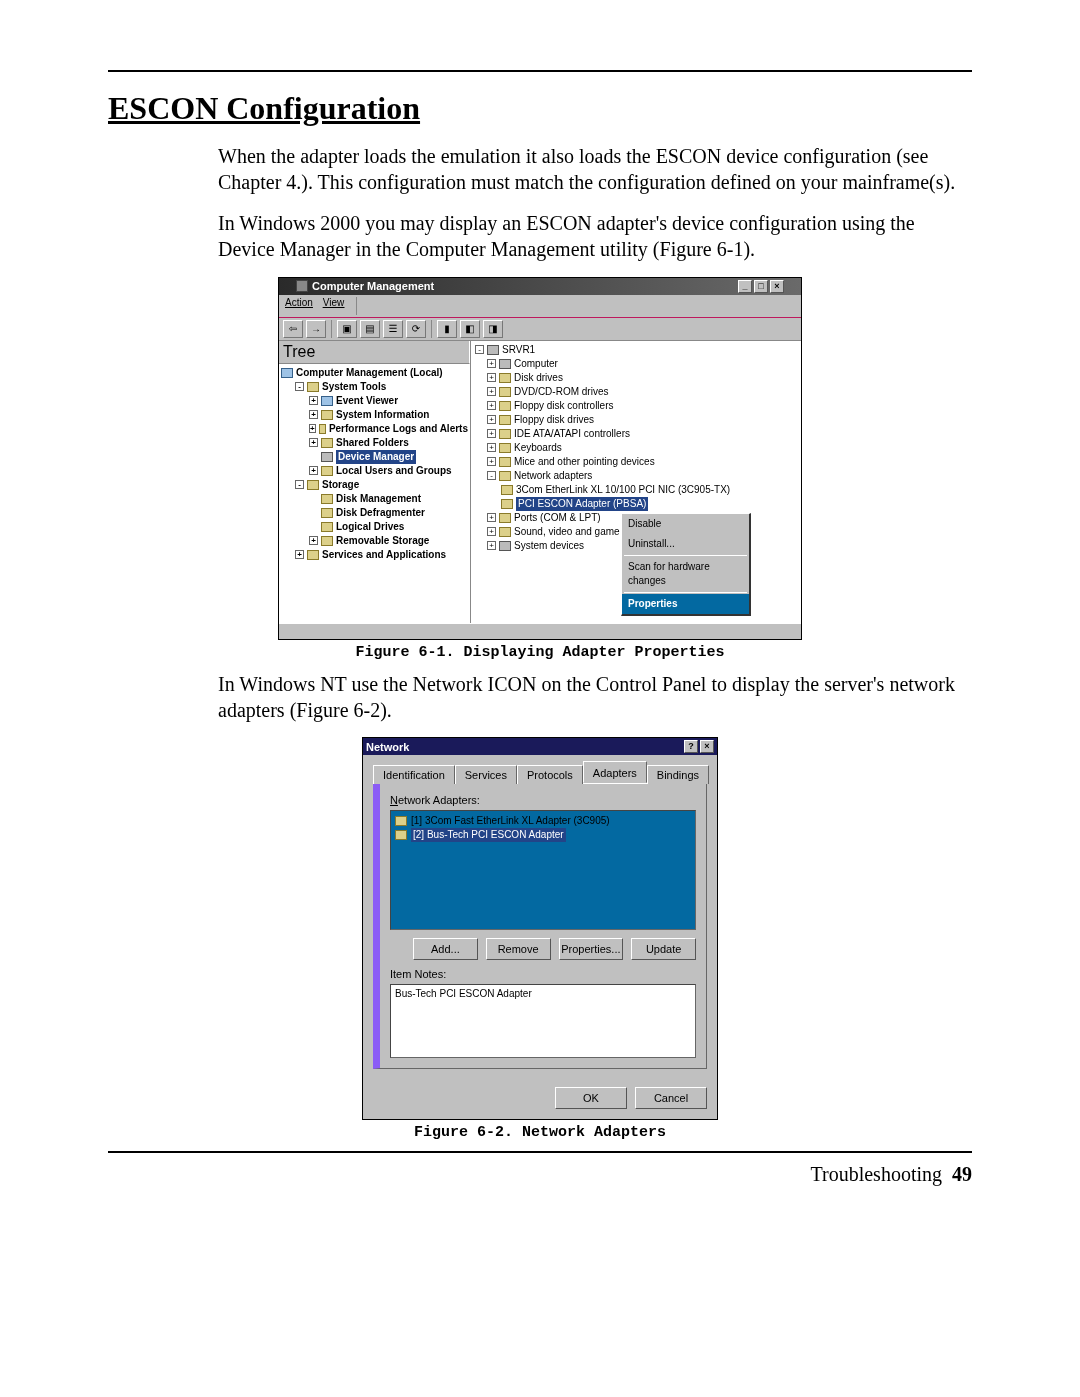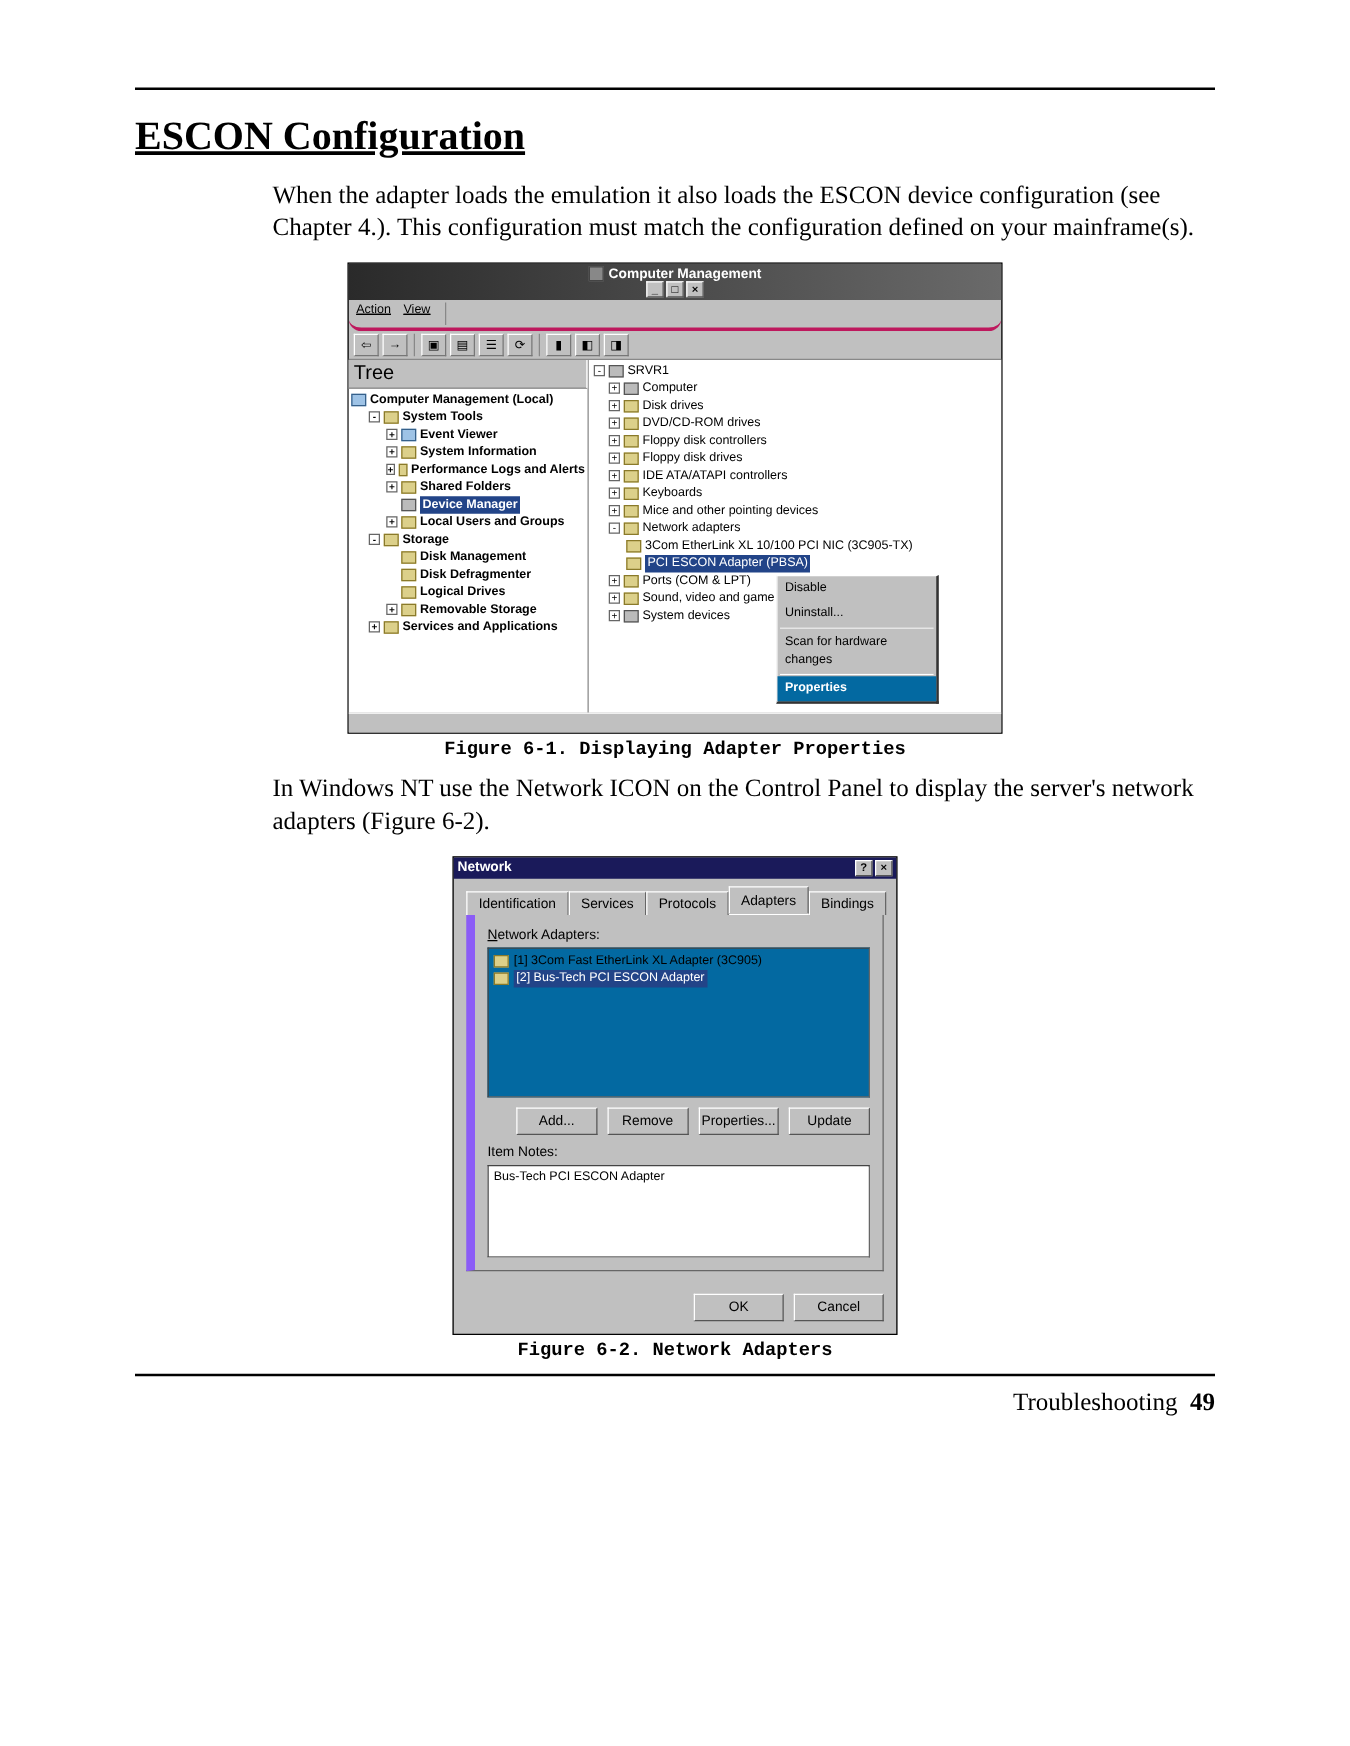--- a/index.html
+++ b/index.html
@@ -55,37 +55,35 @@
 }
 .titlebar {
   background: linear-gradient(to right, #2a2a2a, #6a6a6a);
   color: #fff;
   display: flex;
   align-items: center;
   justify-content: space-between;
   padding: 2px 17px;
   font-weight: bold;
   font-size: 11px;
-  flex-direction: column;
 }
 .titlebar .caption { display: flex; align-items: center; gap: 4px; }
 .sysicon {
   width: 12px; height: 12px; background: #888; border: 1px solid #444;
 }
 .winbtns { display: flex; gap: 2px; }
 .winbtn {
   width: 14px; height: 13px; background: #c0c0c0;
   border-top: 1px solid #fff; border-left: 1px solid #fff;
   border-right: 1px solid #555; border-bottom: 1px solid #555;
   font-size: 9px; line-height: 11px; text-align: center; color:#000;
 }
 .menubar {
   display: flex; gap: 10px; padding: 2px 6px;
-  border-bottom: 3px solid #be185d;
-  border-radius: 10px;
+  border-bottom: 1px solid #be185d;
 }
 .menubar span { text-decoration: underline; }
 .toolbar {
   display: flex; align-items: center; gap: 3px;
   padding: 2px 4px; border-bottom: 1px solid #888;
 }
 .tbtn {
   width: 20px; height: 18px;
   border-top: 1px solid #fff; border-left: 1px solid #fff;
   border-right: 1px solid #777; border-bottom: 1px solid #777;
@@ -204,20 +202,21 @@
 </style>
 </head>
 <body>
 
 <div class="page">
   <div class="rule"></div>
 
   <h2 class="section-title">ESCON Configuration</h2>
 
   <p class="body-para">When the adapter loads the emulation it also loads the ESCON device configuration (see Chapter 4.).  This configuration must match the configuration defined on your mainframe(s).</p>
+  <p class="body-para">In Windows 2000 you may display  an ESCON adapter's device configuration using the Device Manager in the Computer Management utility (Figure 6-1).</p>
 
   <div class="figure-wrap">
     <div class="win2k">
       <div class="titlebar">
         <div class="caption">
           <span class="sysicon"></span>
           <span>Computer Management</span>
         </div>
         <div class="winbtns">
           <span class="winbtn">_</span>

